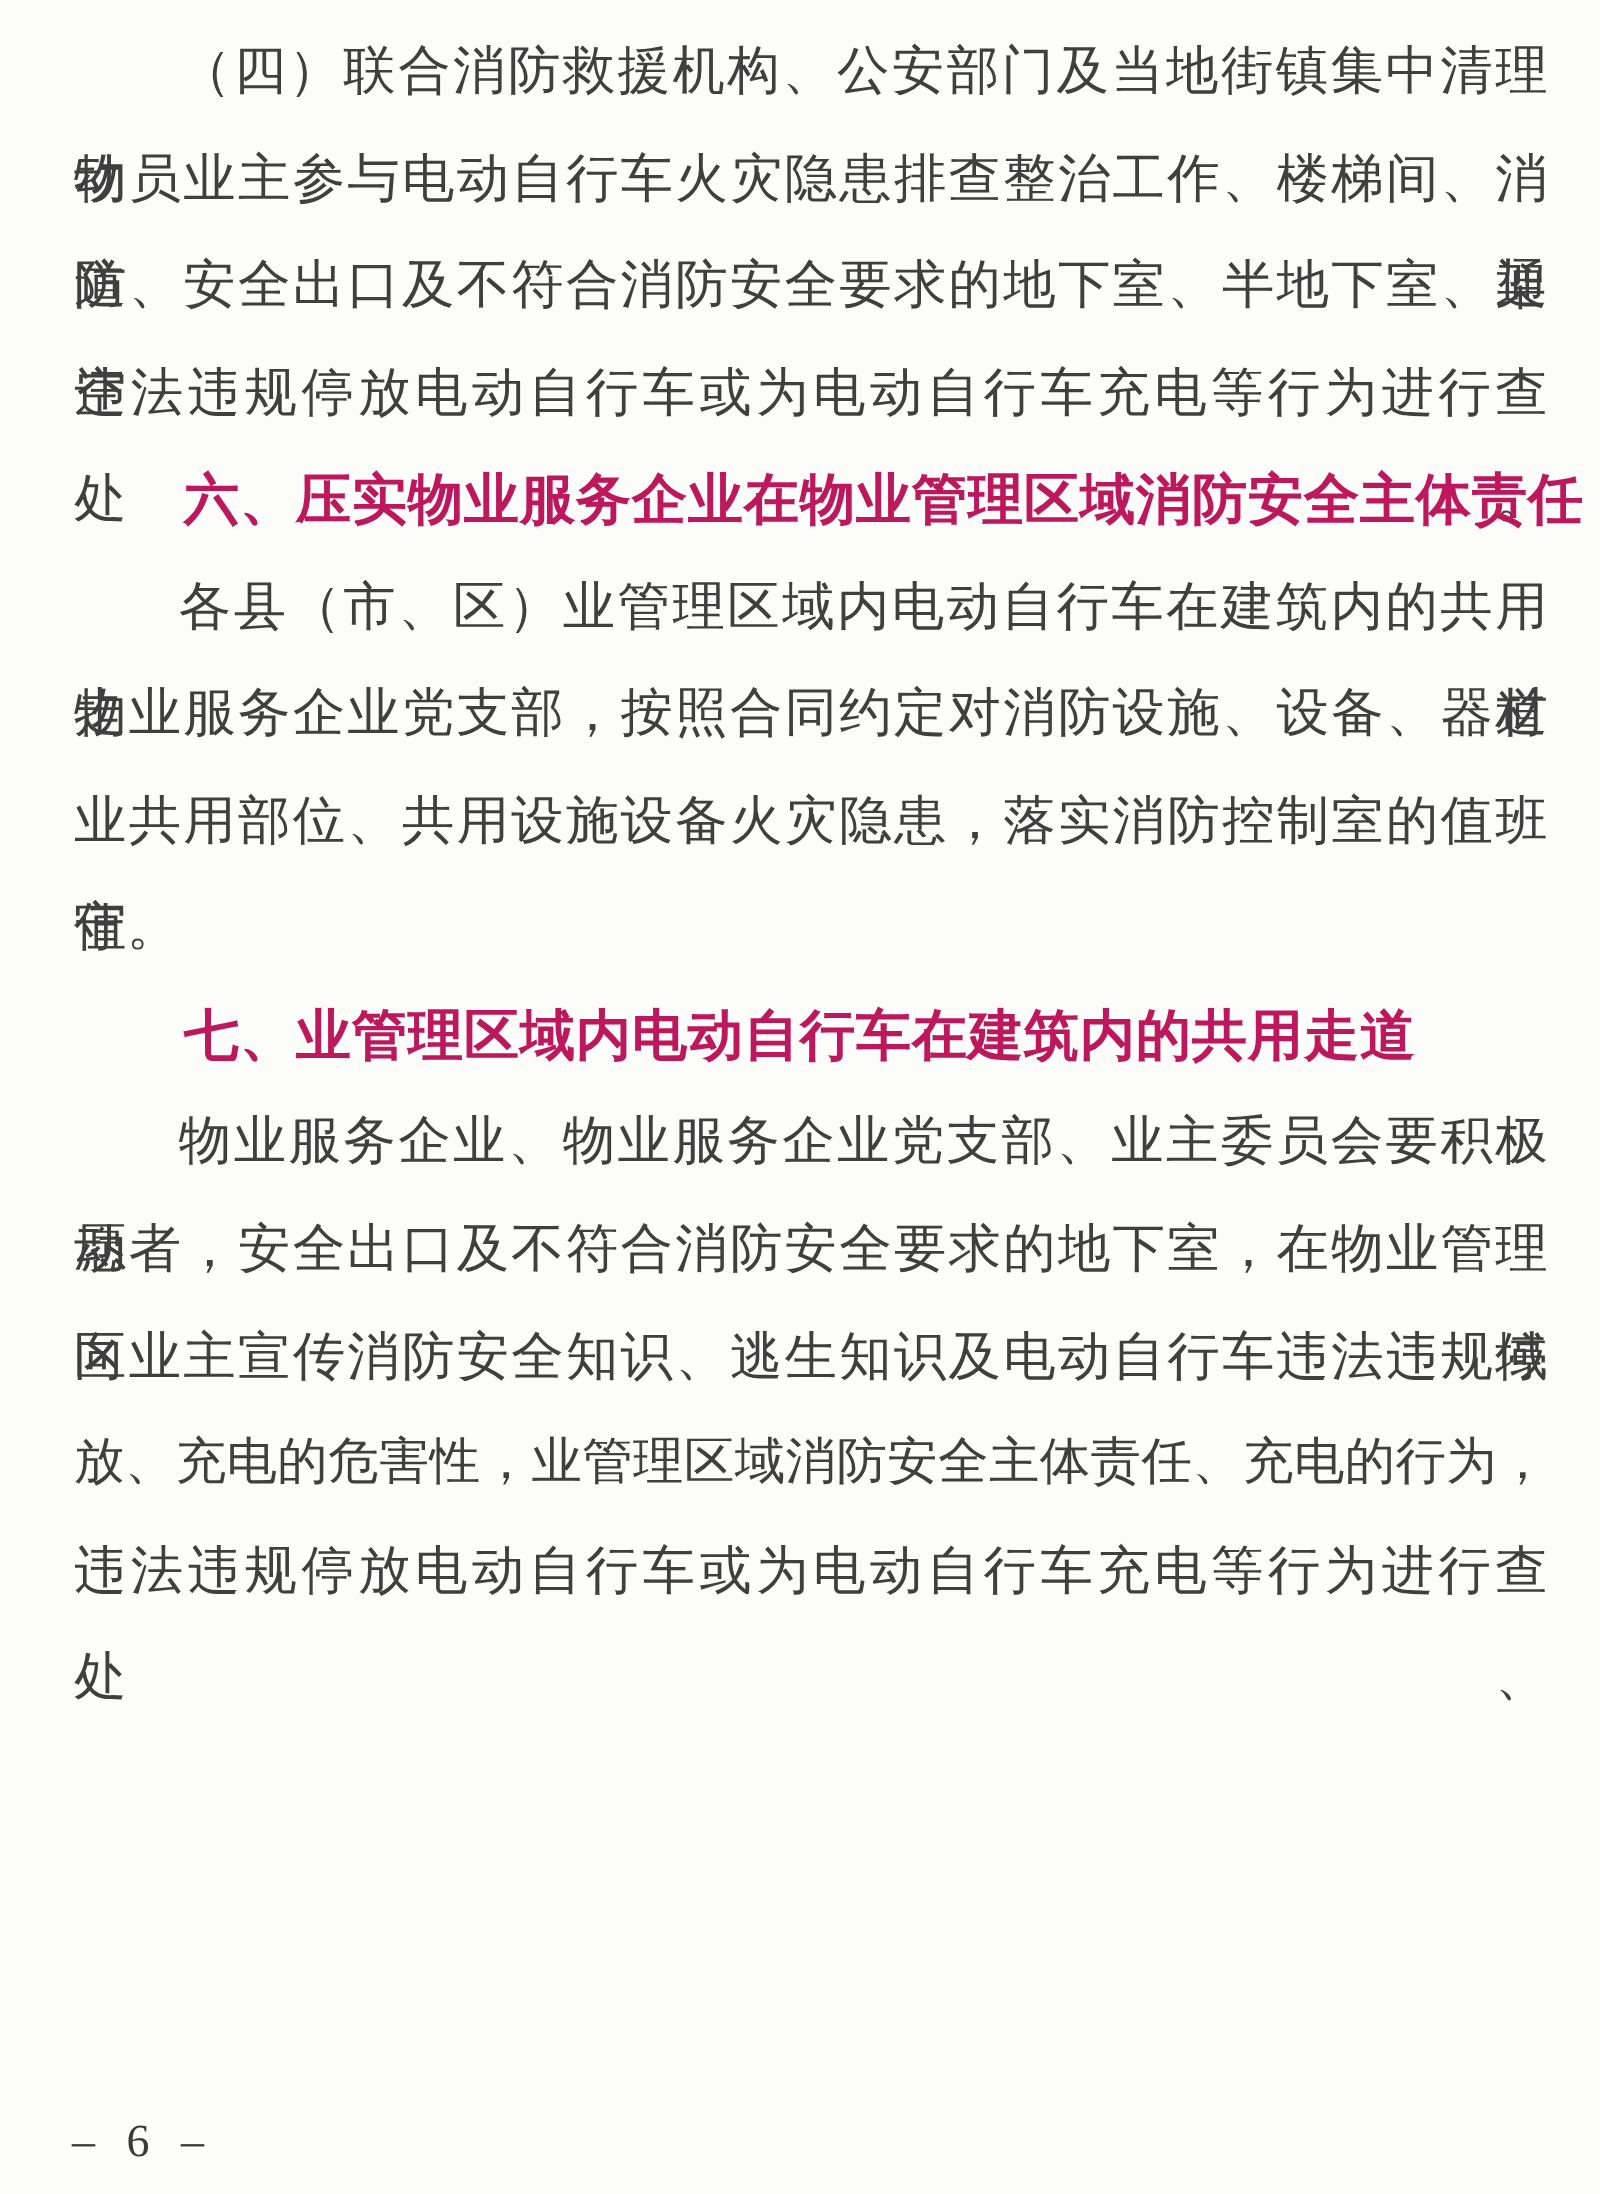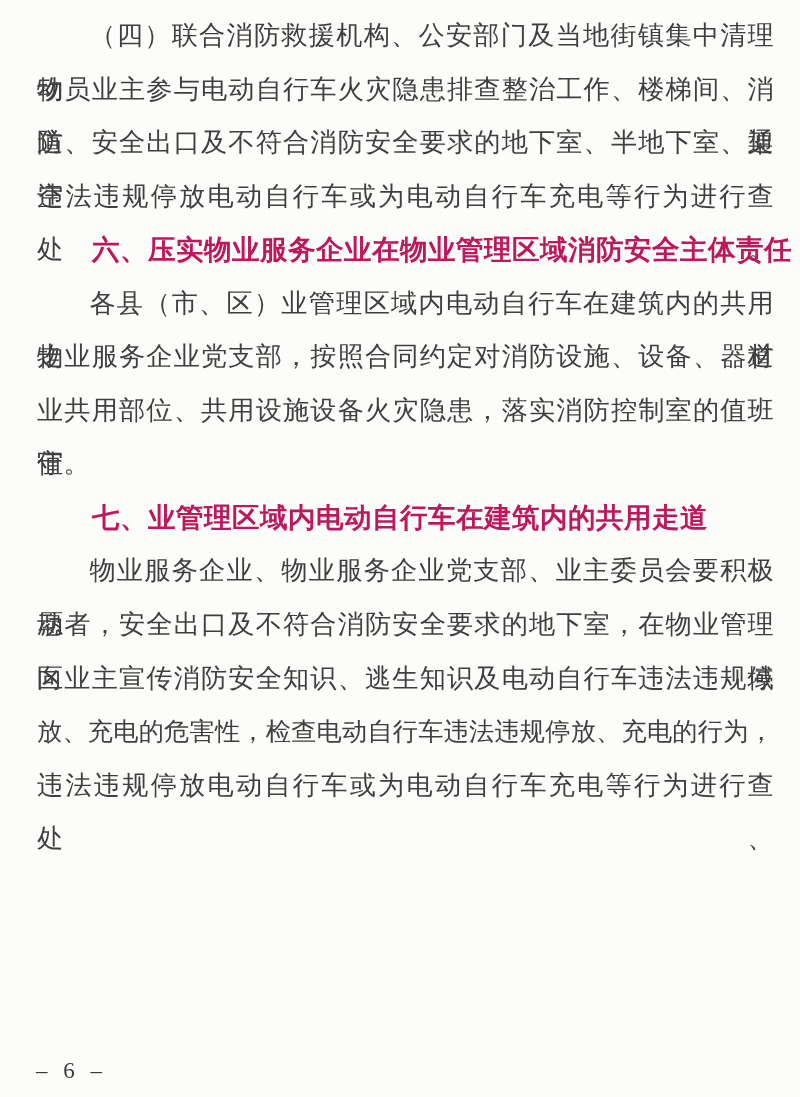--- a/index.html
+++ b/index.html
@@ -71,17 +71,17 @@
     <div class="line justify">违法违规停放电动自行车或为电动自行车充电等行为进行查处。</div>
     <div class="line heading indent">六、压实物业服务企业在物业管理区域消防安全主体责任</div>
     <div class="line justify indent">各县（市、区）业管理区域内电动自行车在建筑内的共用走道</div>
     <div class="line justify">物业服务企业党支部，按照合同约定对消防设施、设备、器材</div>
     <div class="line justify">业共用部位、共用设施设备火灾隐患，落实消防控制室的值班值</div>
     <div class="line">守。</div>
     <div class="line heading indent">七、业管理区域内电动自行车在建筑内的共用走道</div>
     <div class="line justify indent">物业服务企业、物业服务企业党支部、业主委员会要积极动</div>
     <div class="line justify">愿者，安全出口及不符合消防安全要求的地下室，在物业管理区域</div>
     <div class="line justify">向业主宣传消防安全知识、逃生知识及电动自行车违法违规停</div>
-    <div class="line justify tight">放、充电的危害性，检查电动自行车违法违规停放、充电的行为，</div>
+    <div class="line justify tight">放、充电的危害性，业管理区域消防安全主体责任、充电的行为，</div>
     <div class="line justify">违法违规停放电动自行车或为电动自行车充电等行为进行查处、</div>
   </div>
   <div class="page-number">– 6 –</div>
 </div>
 
 </body></html>

